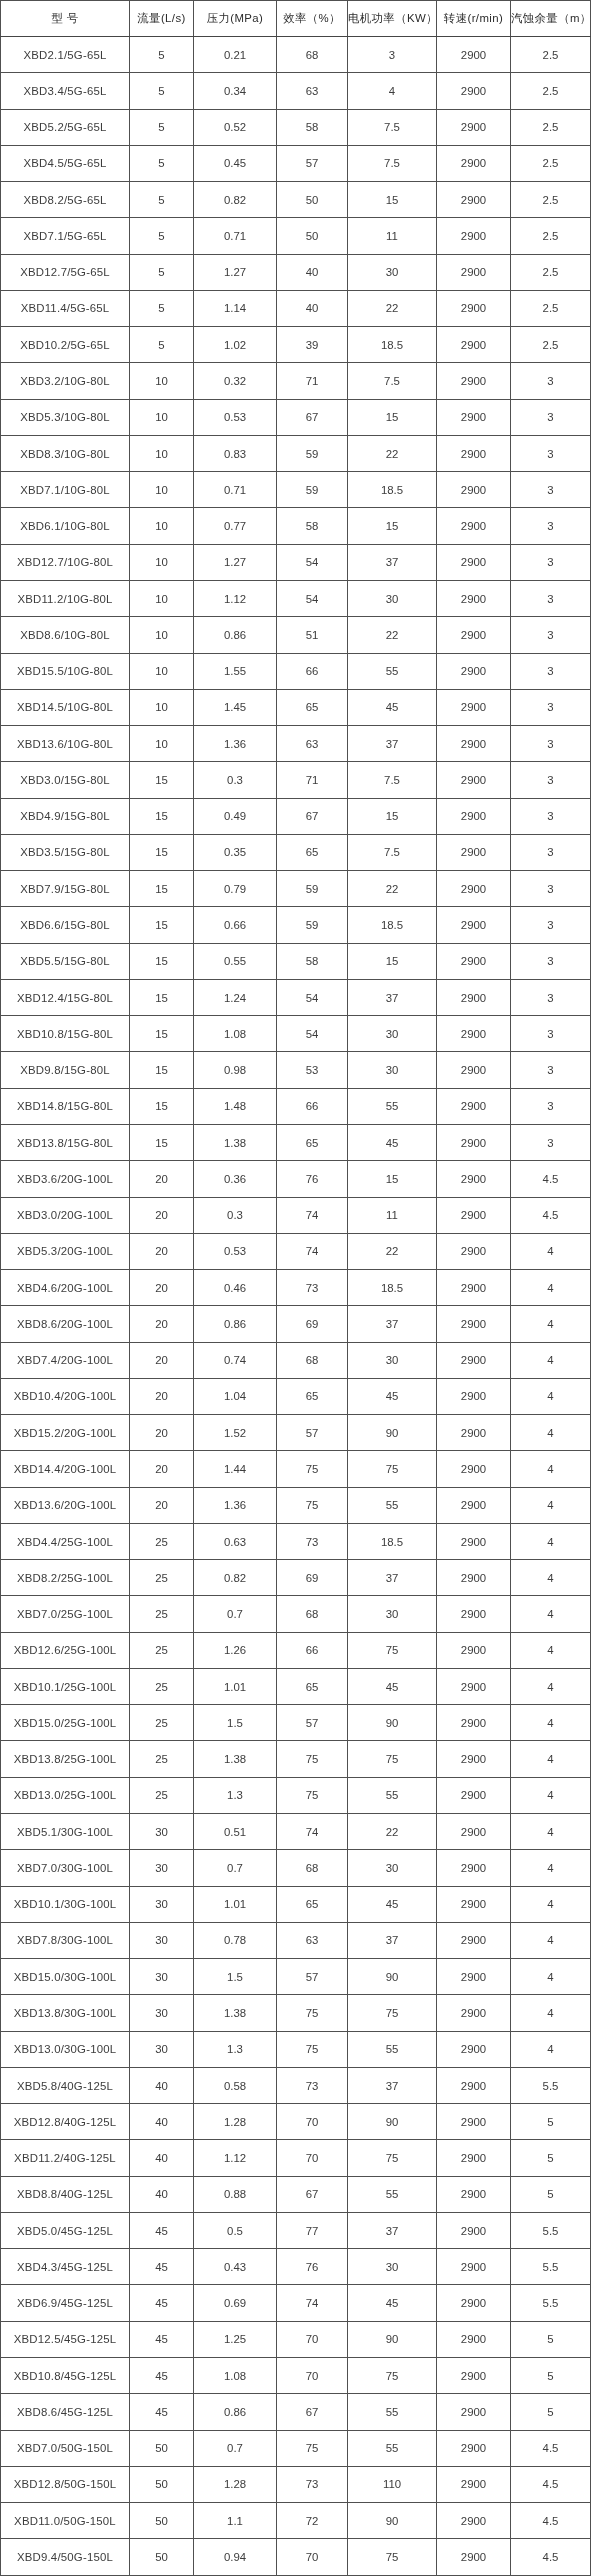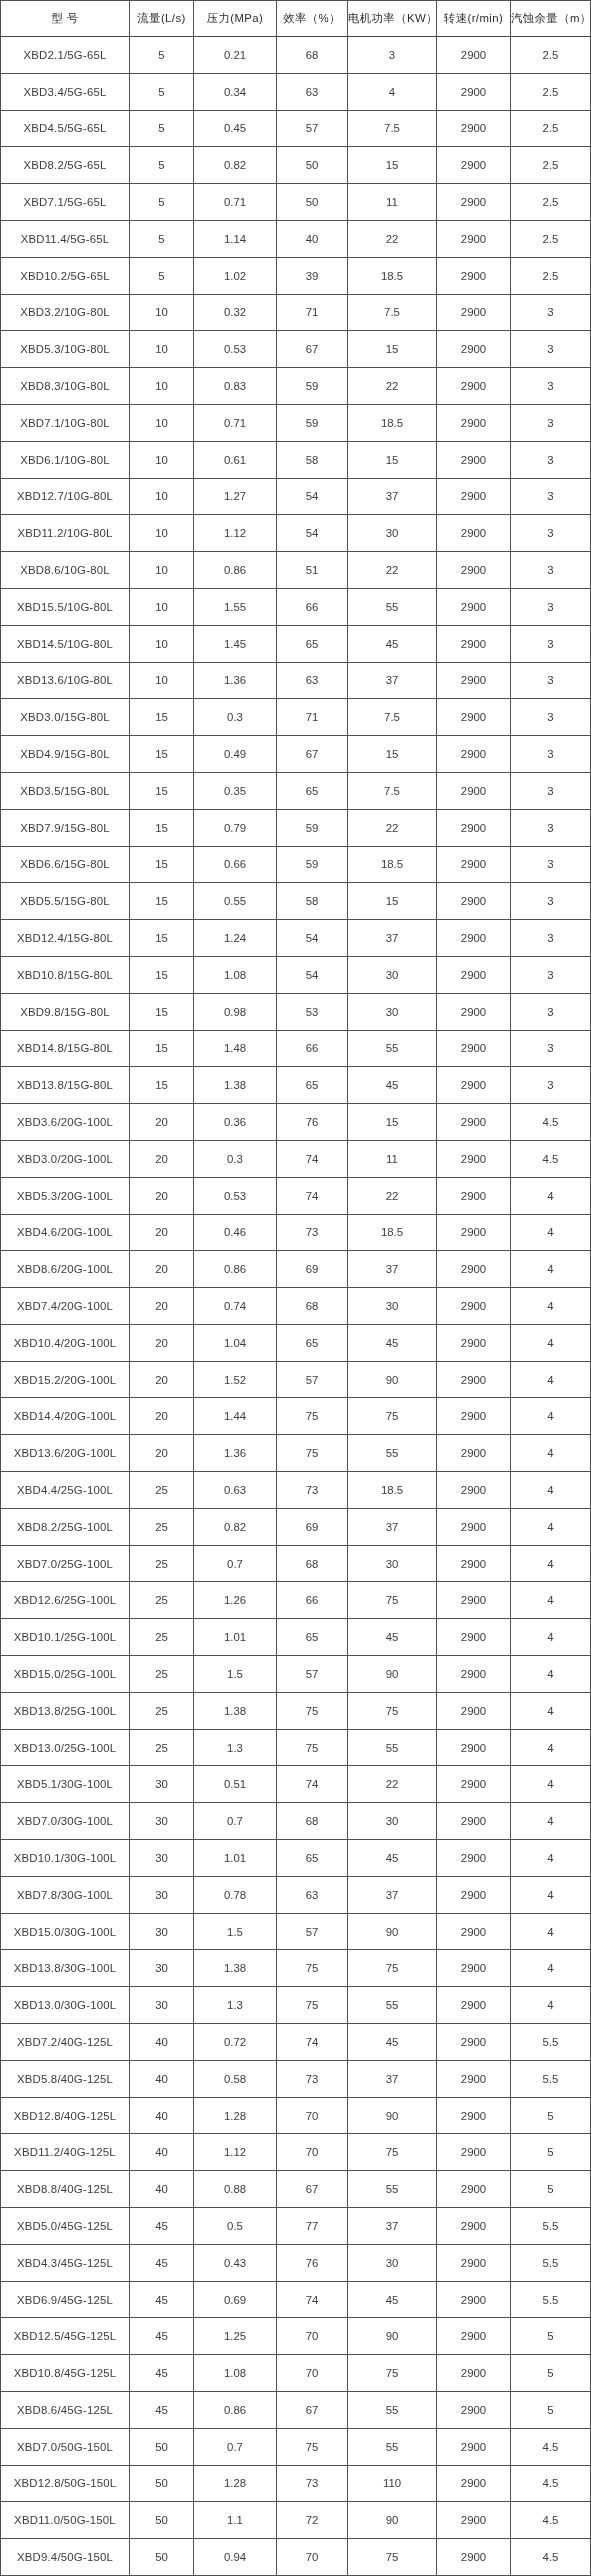--- a/index.html
+++ b/index.html
@@ -83,20 +83,29 @@
         <tr>
           <td class="model">XBD3.4/5G-65L</td>
           <td>5</td>
           <td>0.34</td>
           <td>63</td>
           <td>4</td>
           <td>2900</td>
           <td>2.5</td>
         </tr>
         <tr>
+          <td class="model">XBD5.2/5G-65L</td>
+          <td>5</td>
+          <td>0.52</td>
+          <td>58</td>
+          <td>7.5</td>
+          <td>2900</td>
+          <td>2.5</td>
+        </tr>
+        <tr>
           <td class="model">XBD4.5/5G-65L</td>
           <td>5</td>
           <td>0.45</td>
           <td>57</td>
           <td>7.5</td>
           <td>2900</td>
           <td>2.5</td>
         </tr>
         <tr>
           <td class="model">XBD8.2/5G-65L</td>
@@ -110,20 +119,29 @@
         <tr>
           <td class="model">XBD7.1/5G-65L</td>
           <td>5</td>
           <td>0.71</td>
           <td>50</td>
           <td>11</td>
           <td>2900</td>
           <td>2.5</td>
         </tr>
         <tr>
+          <td class="model">XBD12.7/5G-65L</td>
+          <td>5</td>
+          <td>1.27</td>
+          <td>40</td>
+          <td>30</td>
+          <td>2900</td>
+          <td>2.5</td>
+        </tr>
+        <tr>
           <td class="model">XBD11.4/5G-65L</td>
           <td>5</td>
           <td>1.14</td>
           <td>40</td>
           <td>22</td>
           <td>2900</td>
           <td>2.5</td>
         </tr>
         <tr>
           <td class="model">XBD10.2/5G-65L</td>
@@ -166,21 +184,21 @@
           <td>10</td>
           <td>0.71</td>
           <td>59</td>
           <td>18.5</td>
           <td>2900</td>
           <td>3</td>
         </tr>
         <tr>
           <td class="model">XBD6.1/10G-80L</td>
           <td>10</td>
-          <td>0.61</td>
+          <td>0.77</td>
           <td>58</td>
           <td>15</td>
           <td>2900</td>
           <td>3</td>
         </tr>
         <tr>
           <td class="model">XBD12.7/10G-80L</td>
           <td>10</td>
           <td>1.27</td>
           <td>54</td>
@@ -549,29 +567,20 @@
           <td>4</td>
         </tr>
         <tr>
           <td class="model">XBD13.0/30G-100L</td>
           <td>30</td>
           <td>1.3</td>
           <td>75</td>
           <td>55</td>
           <td>2900</td>
           <td>4</td>
-        </tr>
-        <tr>
-          <td class="model">XBD7.2/40G-125L</td>
-          <td>40</td>
-          <td>0.72</td>
-          <td>74</td>
-          <td>45</td>
-          <td>2900</td>
-          <td>5.5</td>
         </tr>
         <tr>
           <td class="model">XBD5.8/40G-125L</td>
           <td>40</td>
           <td>0.58</td>
           <td>73</td>
           <td>37</td>
           <td>2900</td>
           <td>5.5</td>
         </tr>

